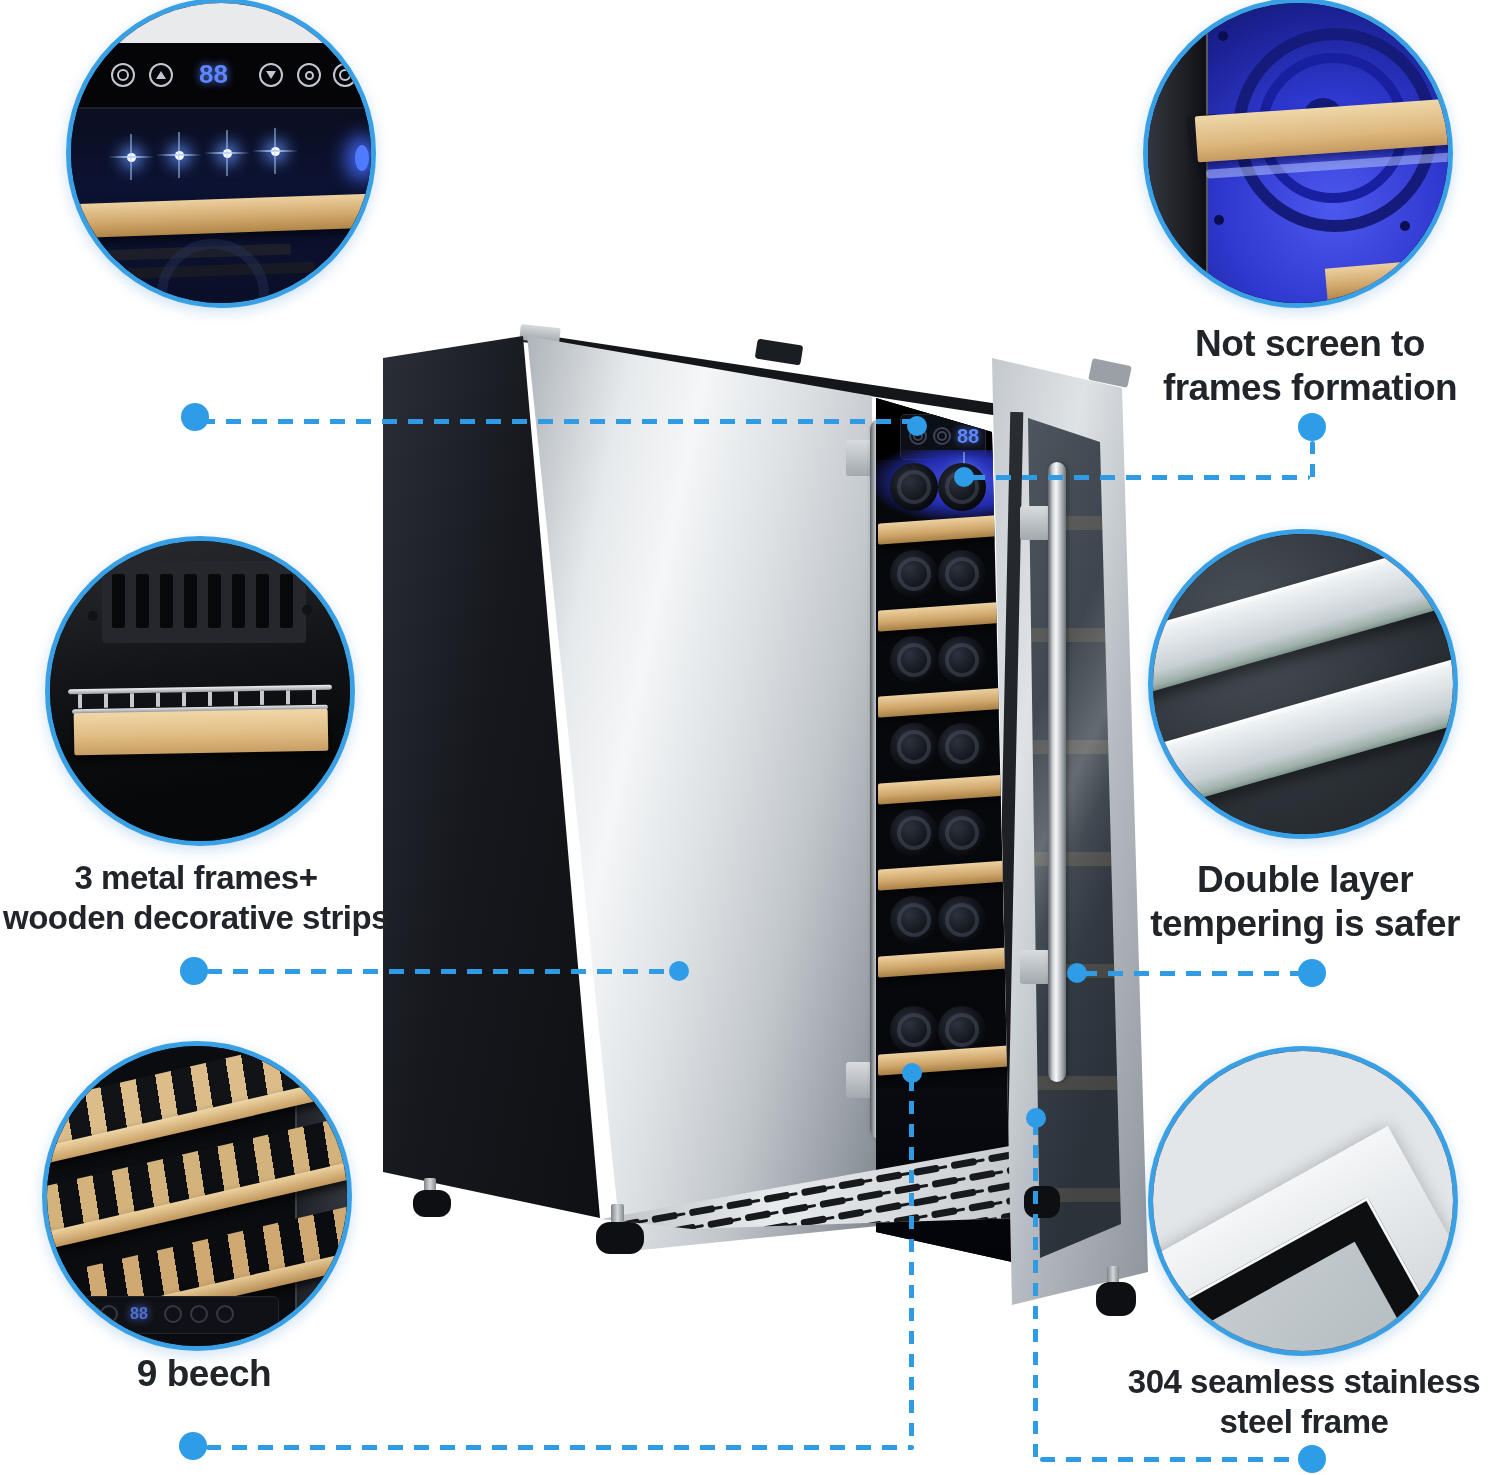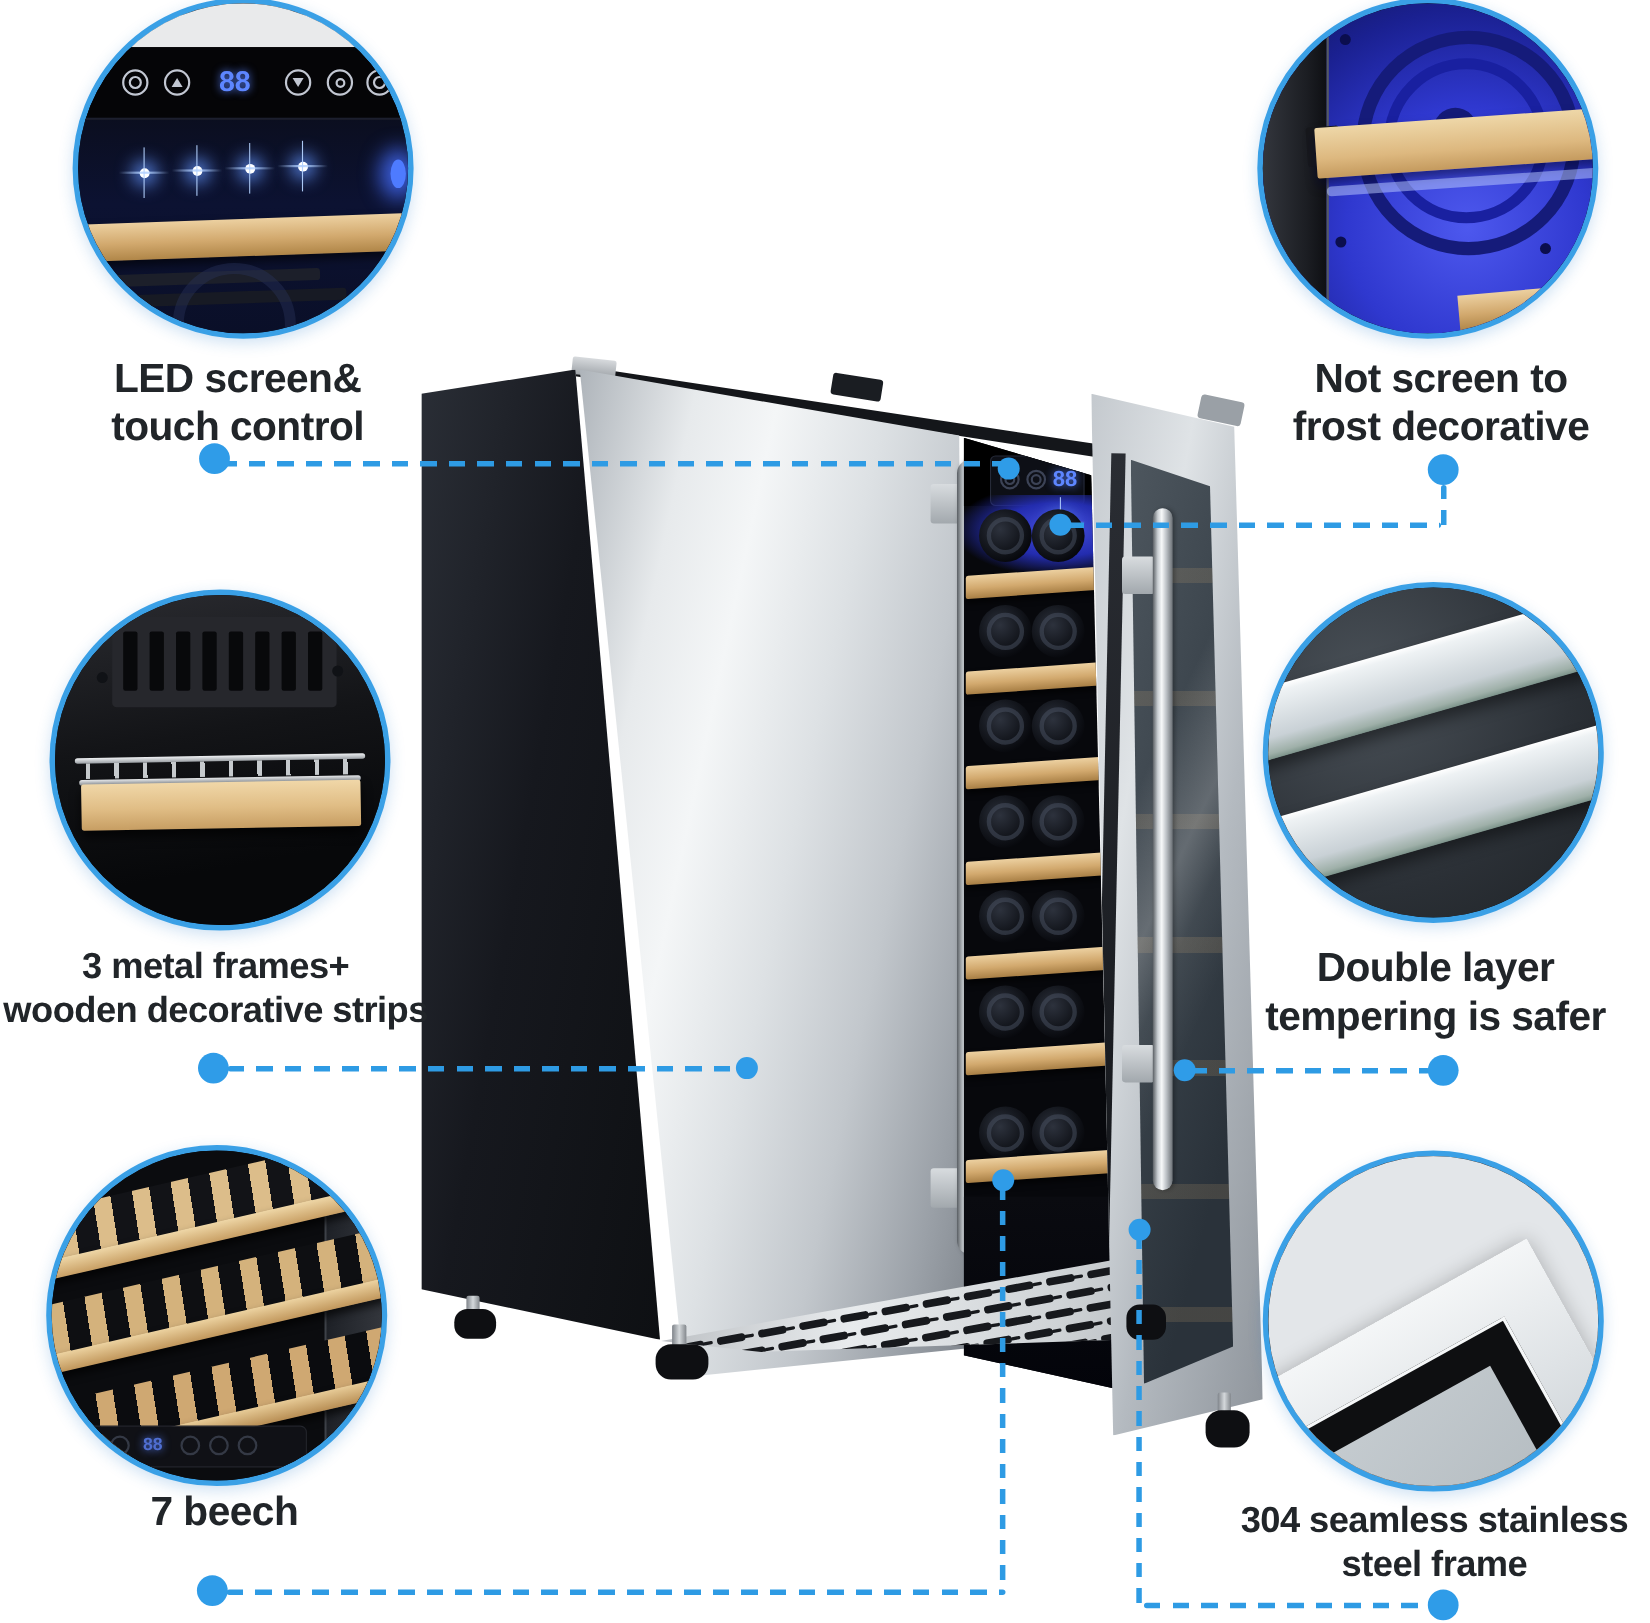--- a/index.html
+++ b/index.html
@@ -338,38 +338,34 @@
   <div class="circle" style="left:1148px;top:1046px;">
     <div class="abs" style="inset:0;background:#e3e6e9;"></div>
     <div class="abs" style="left:-290px;top:366px;width:600px;height:600px;transform:rotate(-29deg);transform-origin:0 0;
                 background:linear-gradient(#f4f6f7 0%,#d4d9dd 28%,#aab1b7 100%);box-shadow:0 0 18px rgba(0,0,0,.25);">
       <div class="abs" style="inset:52px 52px 0 0;background:#0e0f11;border-top:3px solid #f5f7f8;border-right:3px solid #f5f7f8;">
         <div class="abs" style="inset:30px 30px 0 0;background:linear-gradient(160deg,#cfd5d9 0%,#aeb6bb 55%,#8e979d 100%);"></div>
       </div>
     </div>
   </div>
 
-  <div class="label" style="left:26px;top:322px;width:380px;">
-    <div>LED screen&amp;</div>
-    <div>touch control</div>
-  </div>
   <div class="label" style="left:1120px;top:322px;width:380px;">
     <div>Not screen to</div>
-    <div>frost decorative</div>
+    <div>frames formation</div>
   </div>
   <div class="label small" style="left:-4px;top:858px;width:400px;">
     <div>3 metal frames+</div>
     <div>wooden decorative strips</div>
   </div>
   <div class="label" style="left:1105px;top:858px;width:400px;">
     <div>Double layer</div>
     <div>tempering is safer</div>
   </div>
   <div class="label" style="left:14px;top:1352px;width:380px;">
-    <div>7 beech</div>
+    <div>9 beech</div>
   </div>
   <div class="label small" style="left:1104px;top:1362px;width:400px;">
     <div>304 seamless stainless</div>
     <div>steel frame</div>
   </div>
 
   <div class="dash-h" style="left:200px;top:419px;width:712px;"></div>
   <div class="dot-lg" style="left:181px;top:403px;"></div>
   <div class="dot" style="left:907px;top:416px;"></div>
 

